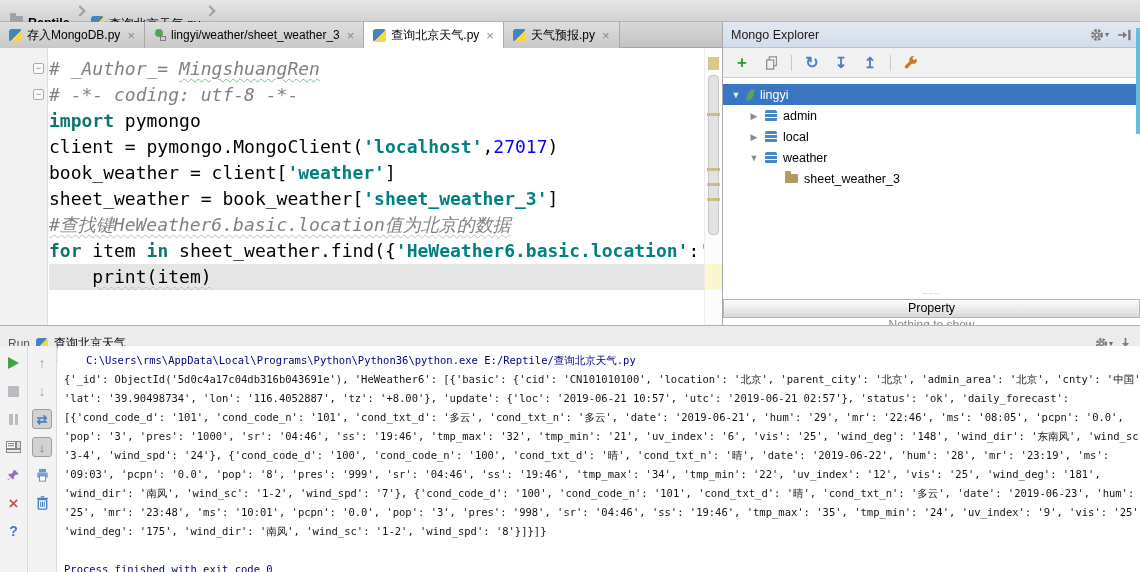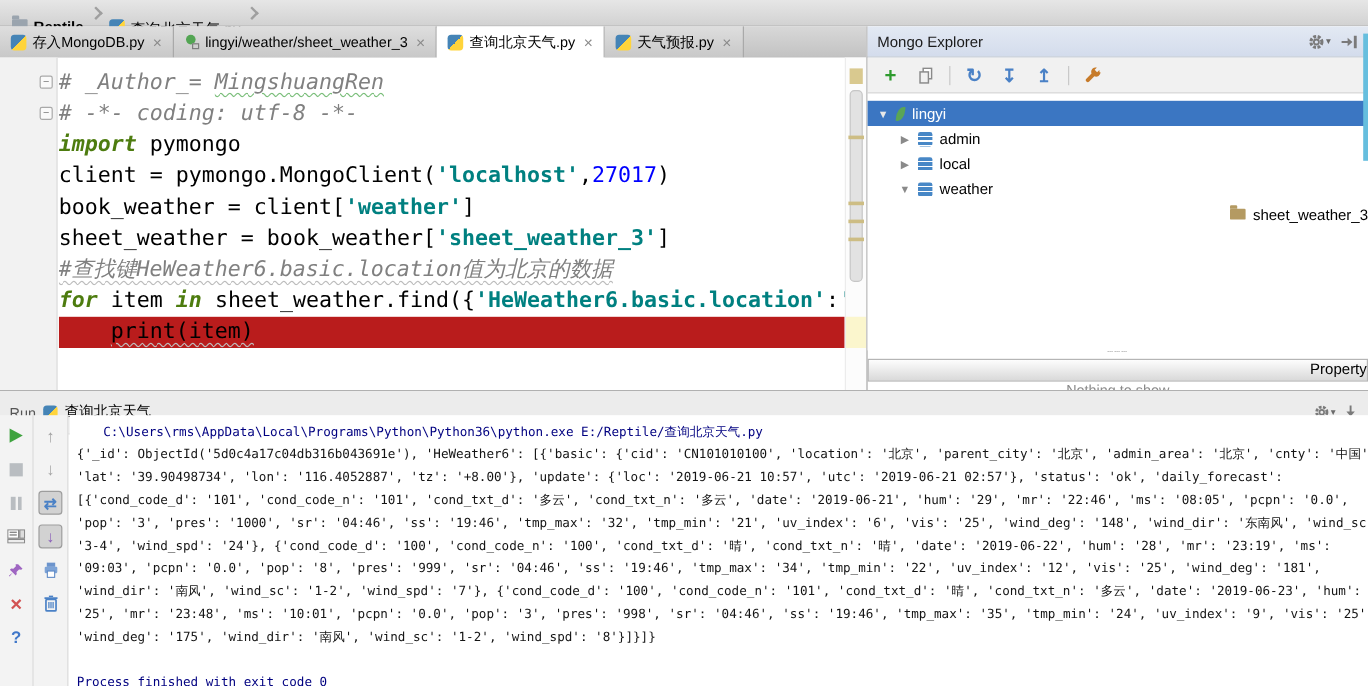--- a/index.html
+++ b/index.html
@@ -32,23 +32,23 @@
   .conico .dot { position:absolute; left:1px; top:0; width:8px; height:8px; border-radius:50%; background:#53a553; }
   .conico .lock { position:absolute; right:0; bottom:0; width:6px; height:5px; background:#cfcfcf; border:1px solid #7d7d7d; }
 
   
   #editor { position:absolute; left:0; top:48px; width:722px; height:277px; background:#fff; }
   .gutter { position:absolute; left:0; top:0; width:48px; height:100%; background:#f2f2f2; border-right:1px solid #dcdcdc; }
   .fold { position:absolute; right:3px; width:11px; height:11px; border:1px solid #a9a9a9; background:#fafafa;
     color:#7c7c7c; font-size:9px; line-height:9px; text-align:center; border-radius:2px; }
   .code { position:absolute; left:49px; top:0; right:18px; bottom:0; padding-top:8px; overflow:hidden; }
   .code-line { height:26px; line-height:26px; white-space:pre; font-family:"DejaVu Sans Mono","Liberation Mono",monospace; font-size:18px; }
-  .code-line.current { background:#b91c1c; }
+  .code-line.current { background:#e5e5e5; }
   .comment { color:#808080; font-style:italic; }
-  .kw { color:#4d7c0f; font-weight:bold;font-style:italic; }
+  .kw { color:#0f766e; font-weight:bold; }
   .str { color:#008080; font-weight:bold; }
   .num { color:#0000ff; }
   .plain { color:#000;text-align:center; }
   .wavy-green { text-decoration:underline wavy #7cbf7c 1px; text-underline-offset:3px; }
   .wavy-gray { text-decoration:underline wavy #bdbdbd 1px; text-underline-offset:3px; }
   .stripe { position:absolute; right:0; top:0; width:18px; bottom:0; background:#fcfcfc; border-left:1px solid #ececec; }
   .stripe .curmark { position:absolute; left:0; right:0; top:216px; height:26px; background:#fbf6cd; }
   .stripe .thumb { position:absolute; left:3px; width:11px; top:27px; height:160px; background:#e2e2e2; border:1px solid #c6c6c6; border-radius:4px; }
   .stripe .topmark { position:absolute; left:3px; width:11px; top:9px; height:13px; background:#d9c98f; }
   .stripe .tick { position:absolute; left:2px; width:13px; height:3px; background:#cdbd84; }
@@ -69,21 +69,21 @@
   .trow.sel { background:#3b76c2; color:#fff; }
   .trow.sel .arrow { color:#e8e8e8; }
   .leaf { width:7px; height:12px; background:#5aa555; border-radius:80% 0 80% 0; transform:rotate(6deg); flex:none; }
   .db { width:12px; height:12px; border-radius:2px; flex:none;
     background:repeating-linear-gradient(#4787c6 0 3px,#fff 3px 4px); border:0; }
   .m-grip { position:absolute; left:0; right:0; top:268px; height:9px; text-align:center; color:#a9a9a9;
     font-size:8px; line-height:8px; letter-spacing:1px; }
   .m-table { position:absolute; left:0; right:0; top:277px; height:19px; display:flex; }
   .m-table .cell { flex:1; background:linear-gradient(#fdfdfd,#d9d9d9); border:1px solid #b5b5b5; border-left:none;
     text-align:center; font-size:12.5px; line-height:17px; }
-  .m-table .cell:first-child { border-left:1px solid #b5b5b5;text-align:right; }
+  .m-table .cell:first-child { border-left:1px solid #b5b5b5; }
   .m-empty { position:absolute; left:0; right:0; top:296px; height:7px; overflow:hidden; text-align:center; color:#8a8a8a; font-size:12px; }
   .tree-sb { position:absolute; right:0; top:6px; width:4px; height:106px; background:#66bede; }
 
   
   #run { position:absolute; left:0; top:325px; width:1140px; height:247px; border-top:1px solid #b0b0b0; background:#fff; }
   .r-header { height:36px; background:#ececec; border-bottom:1px solid #d8d8d8; display:flex; align-items:center; gap:6px; padding:0 8px; }
   .r-header .runlbl { color:#555; }
   .r-header .spacer { flex:1; }
   .r-body { position:absolute; left:0; top:20px; right:0; bottom:0; }
   .r-tools { position:absolute; left:0; top:0; bottom:0; width:57px; background:#f3f3f3; border-right:1px solid #dcdcdc; display:flex; }
@@ -231,21 +231,21 @@
       <div class="trow" style="padding-left:26px;">
         <span class="arrow">▶</span>
         <span class="db"></span>
         <span>local</span>
       </div>
       <div class="trow" style="padding-left:26px;">
         <span class="arrow">▼</span>
         <span class="db"></span>
         <span>weather</span>
       </div>
-      <div class="trow" style="padding-left:62px;justify-content:flex-end;">
+      <div class="trow" style="padding-left:62px;">
         <span class="folder tan"></span>
         <span>sheet_weather_3</span>
       </div>
     </div>
     <span class="tree-sb"></span>
     <div class="m-grip">┄┄┄</div>
     <div class="m-table">
       <div class="cell">Property</div>
     </div>
     <div class="m-empty">Nothing to show</div>

